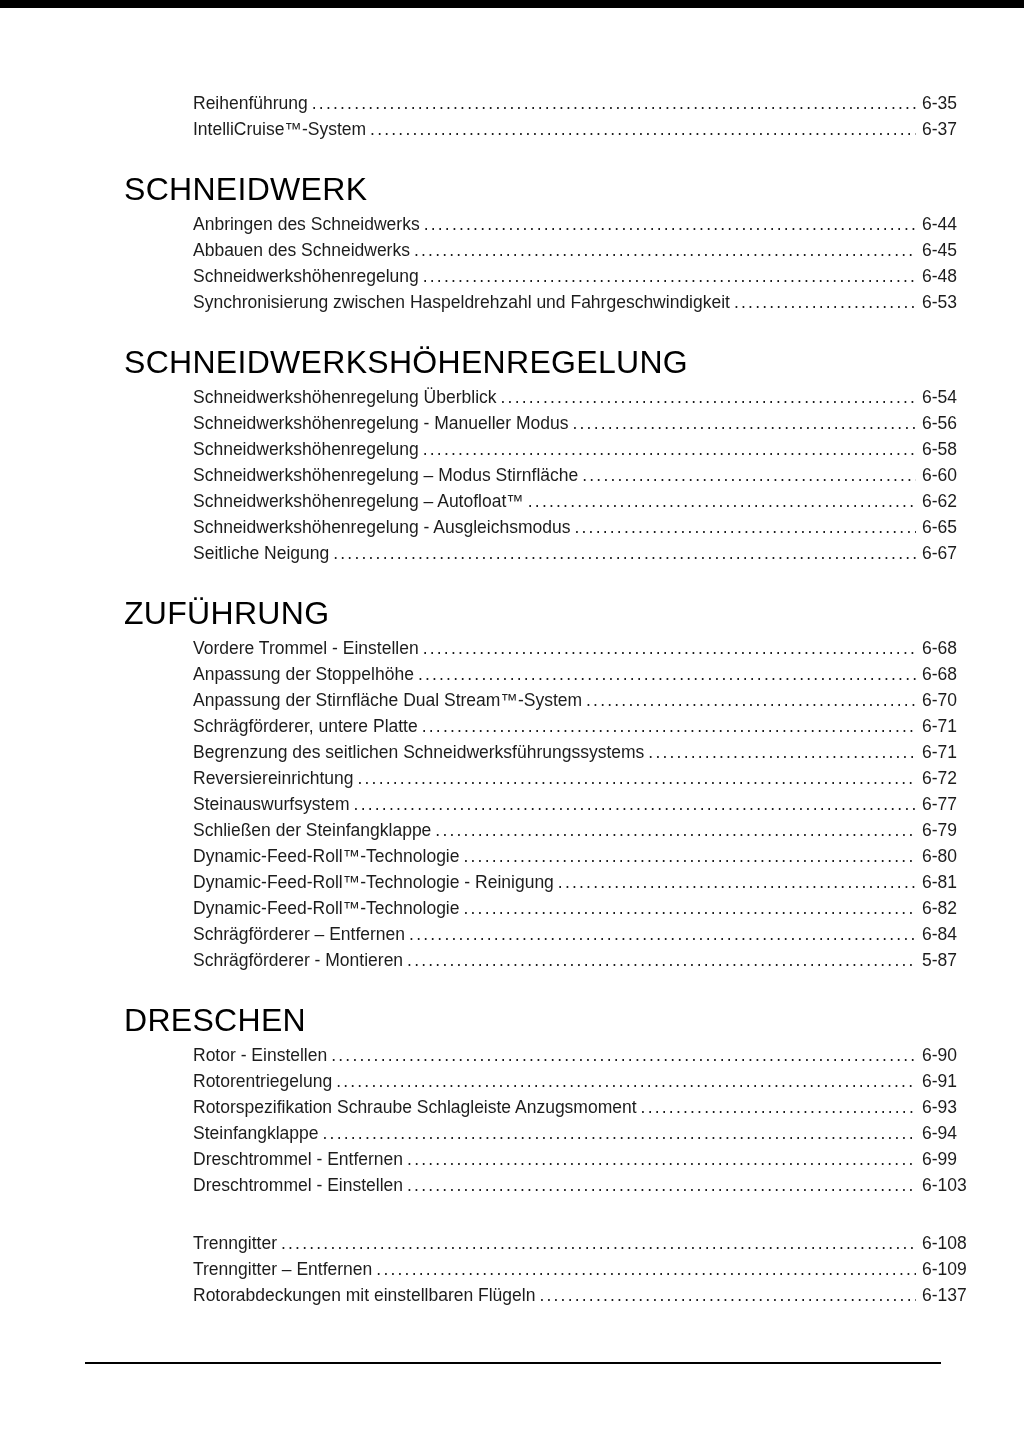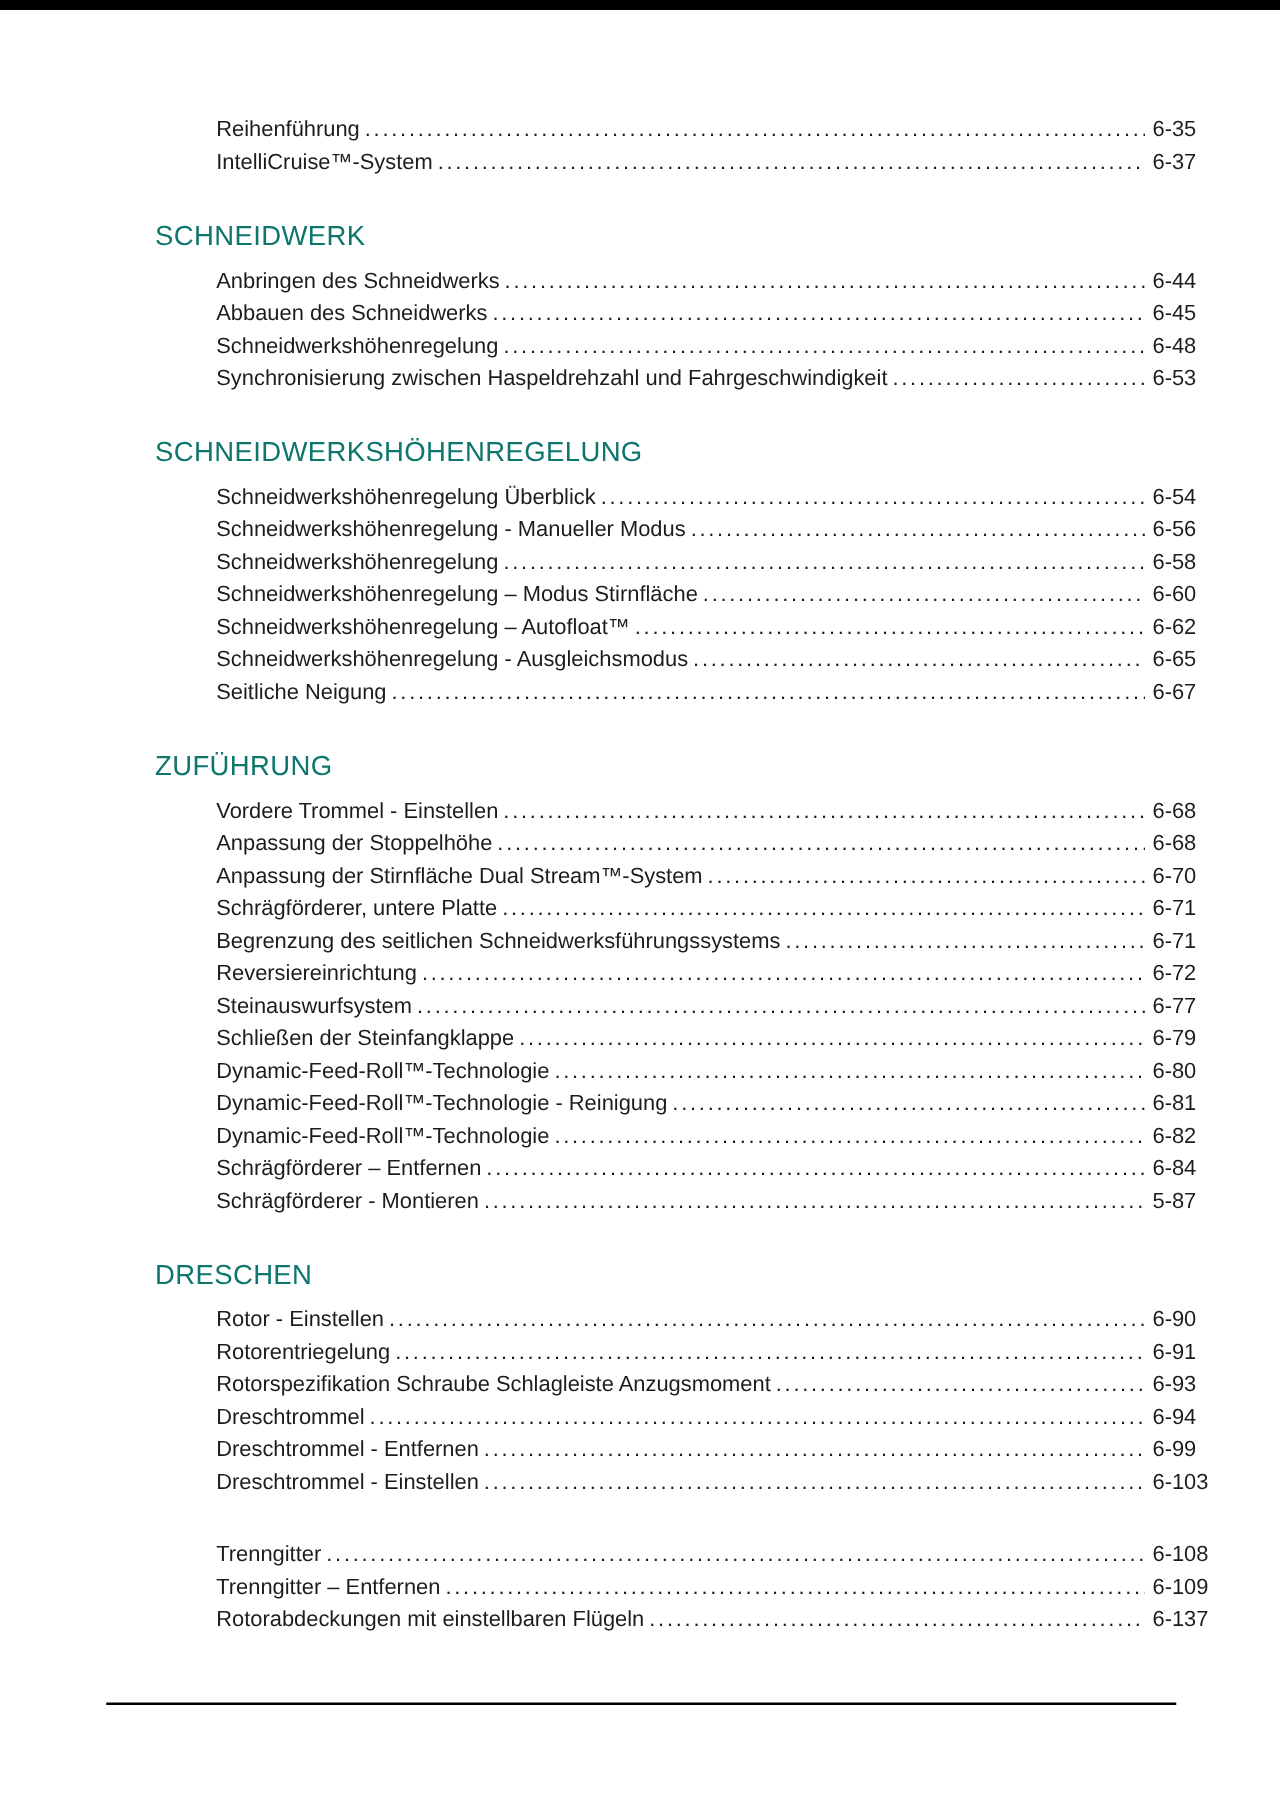--- a/index.html
+++ b/index.html
@@ -22,21 +22,21 @@
   .content {
     position: absolute;
     top: 8px;
     left: 124px;
     width: 838px;
     padding-top: 82px;
   }
   .toc-entry {
     display: flex;
     align-items: baseline;
-    margin-left: 49px;
+    margin-left: 69px;
     font-size: 17.5px;
     line-height: 26px;
   }
   .toc-title { white-space: nowrap; }
   .toc-dots {
     flex: 1 1 auto;
     overflow: hidden;
     white-space: nowrap;
     margin: 0 6px 0 4px;
   }
@@ -45,25 +45,25 @@
     letter-spacing: 2.2px;
     color: #1c1c1c;
   }
   .toc-page {
     white-space: nowrap;
     text-align: left;
     min-width: 40px;
   }
   .section { margin-top: 32px; }
   .section-heading {
-    font-size: 22px;
+    font-size: 32px;
     line-height: 30px;
     font-weight: 400;
     letter-spacing: 0.3px;
-    color: #0f766e;
+    color: #000000;
     margin: 0 0 7px 0;
   }
   .bottom-rule {
     position: absolute;
     top: 1362px;
     left: 85px;
     width: 856px;
     height: 0;
     border: none;
     border-top: 2px solid #000000;
@@ -229,21 +229,21 @@
             <span class="toc-title">Rotorentriegelung</span>
             <span class="toc-dots"></span>
             <span class="toc-page">6-91</span>
           </div>
           <div class="toc-entry">
             <span class="toc-title">Rotorspezifikation Schraube Schlagleiste Anzugsmoment</span>
             <span class="toc-dots"></span>
             <span class="toc-page">6-93</span>
           </div>
           <div class="toc-entry">
-            <span class="toc-title">Dreschtrommel</span>
+            <span class="toc-title">Steinfangklappe</span>
             <span class="toc-dots"></span>
             <span class="toc-page">6-94</span>
           </div>
           <div class="toc-entry">
             <span class="toc-title">Dreschtrommel - Entfernen</span>
             <span class="toc-dots"></span>
             <span class="toc-page">6-99</span>
           </div>
           <div class="toc-entry">
             <span class="toc-title">Dreschtrommel - Einstellen</span>

